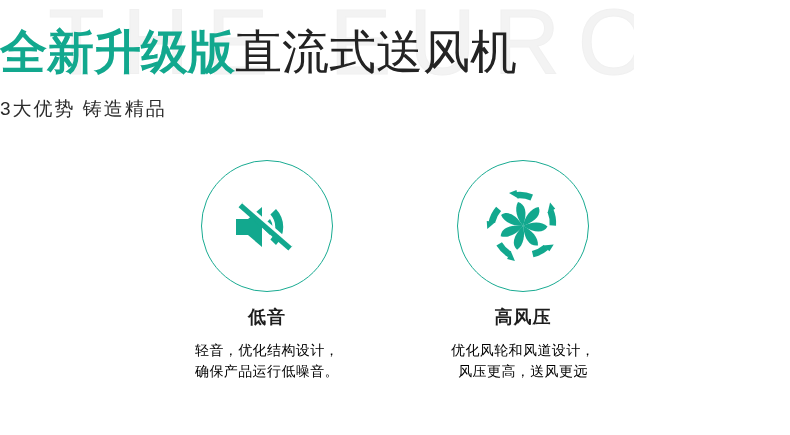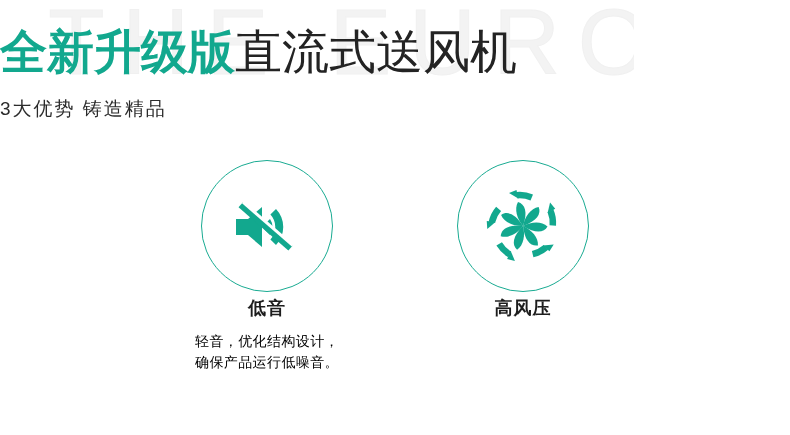--- a/index.html
+++ b/index.html
@@ -91,21 +91,21 @@
     border: 1.4px solid #19ab92;
     display: flex;
     align-items: center;
     justify-content: center;
     box-sizing: border-box;
     background: #ffffff;
   }
   .circle svg { display: block; }
 
   .feature-title {
-    margin-top: 4px;
+    margin-top: 13px;
     font-size: 18px;
     color: #1d1d1d;
     font-weight: 600;
     letter-spacing: 1px;
   }
   .feature-desc {
     margin-top: 11px;
     font-size: 14px;
     line-height: 21px;
     color: #000000;
@@ -188,16 +188,18 @@
                 <g transform="rotate(288)">
                   <path d="M-6.5 -34 A34 34 0 0 1 10 -31.5 L7.5 -25.5 A27.5 27.5 0 0 0 -5.5 -27.6 Z"></path>
                   <path d="M-14 -33 l 7.5 -3 l 1.8 8.6 Z"></path>
                 </g>
               </g>
             </g>
           </svg>
         </span>
       </div>
       <div class="feature-title">高风压</div>
+      <div class="feature-desc">优化风轮和风道设计，
+风压更高，送风更远</div>
     </div>
 
   </div>
 </div>
 
 </body></html>

